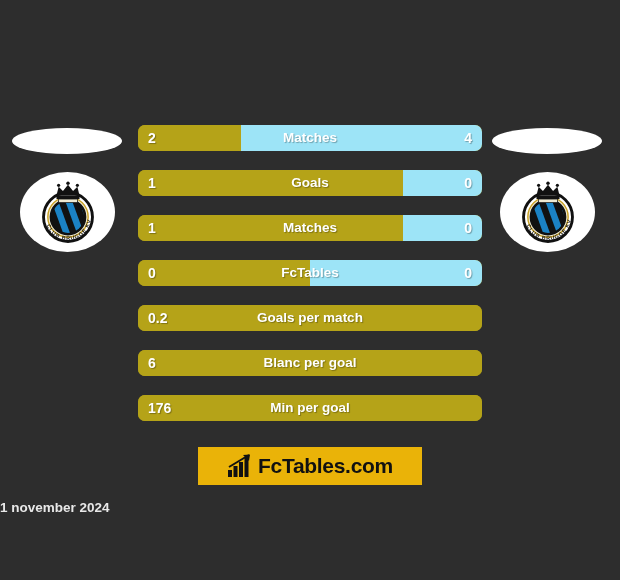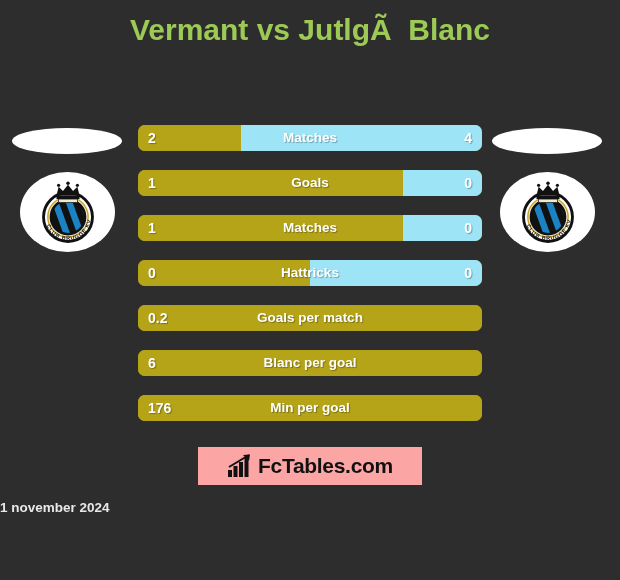--- a/index.html
+++ b/index.html
@@ -133,21 +133,21 @@
   .val.home { left: 10px; }
   .val.away { right: 10px; }
 
   
   .logo-box {
     position: absolute;
     left: 198px;
     top: 447px;
     width: 224px;
     height: 38px;
-    background: #fca5a5;
+    background: #eab308;
     display: flex;
     align-items: center;
     justify-content: center;
     gap: 5px;
   }
 
   .logo-icon { width: 26px; height: 24px; display: block; }
 
   .logo-text {
     color: #111111;
@@ -165,21 +165,20 @@
     color: #e8e8e8;
     font-size: 13.5px;
     font-weight: bold;
   }
 </style>
 </head>
 <body>
 
 <div class="page">
 
-  <div class="title">Vermant vs JutlgÃ  Blanc</div>
 
   <div class="badge-col left">
     <div class="ellipse-top"></div>
     <div class="crest-oval">
       <svg class="crest" viewBox="0 0 100 100">
         <defs>
           <clipPath id="innerClipL">
               <circle cx="50" cy="57" r="22"></circle>
             </clipPath>
         </defs>
@@ -268,21 +267,21 @@
       <div class="row">
         <div class="fill-home" style="width: 77%; background: rgb(181, 163, 24);"></div>
         <div class="fill-away" style="width: 23%; background: rgb(157, 228, 247);"></div>
         <div class="row-label">Matches</div>
         <div class="val home">1</div>
         <div class="val away">0</div>
       </div>
       <div class="row">
         <div class="fill-home" style="width: 50%; background: rgb(181, 163, 24);"></div>
         <div class="fill-away" style="width: 50%; background: rgb(157, 228, 247);"></div>
-        <div class="row-label">Hattricks</div>
+        <div class="row-label">FcTables</div>
         <div class="val home">0</div>
         <div class="val away">0</div>
       </div>
       <div class="row">
         <div class="fill-home" style="width: 100%; background: rgb(181, 163, 24);"></div>
         <div class="row-label">Goals per match</div>
         <div class="val home">0.2</div>
       </div>
       <div class="row">
         <div class="fill-home" style="width: 100%; background: rgb(181, 163, 24);"></div>

